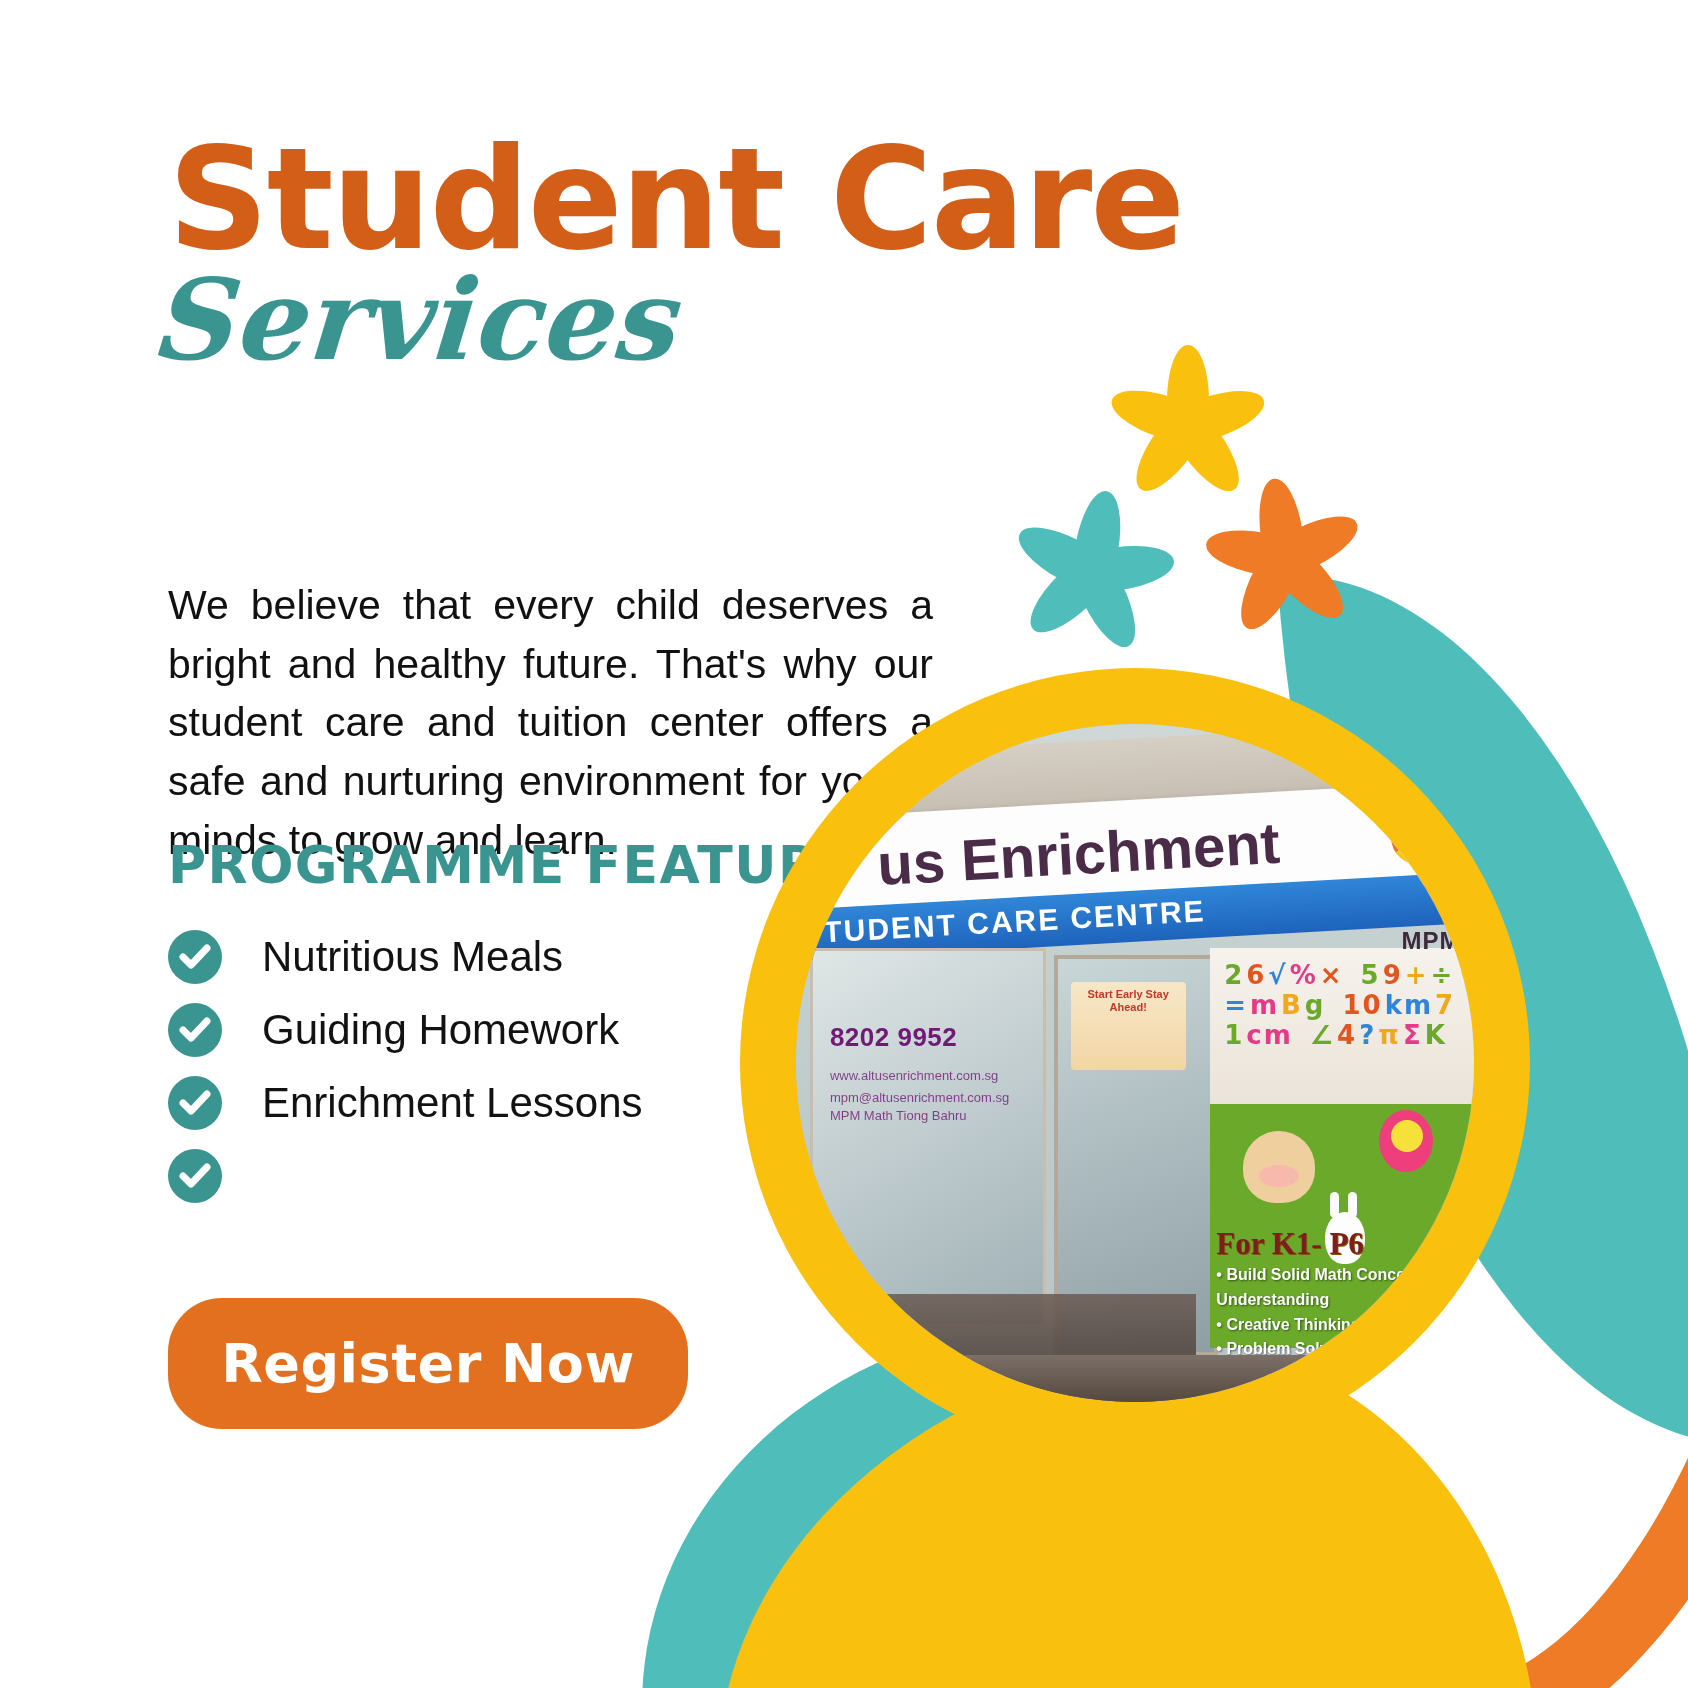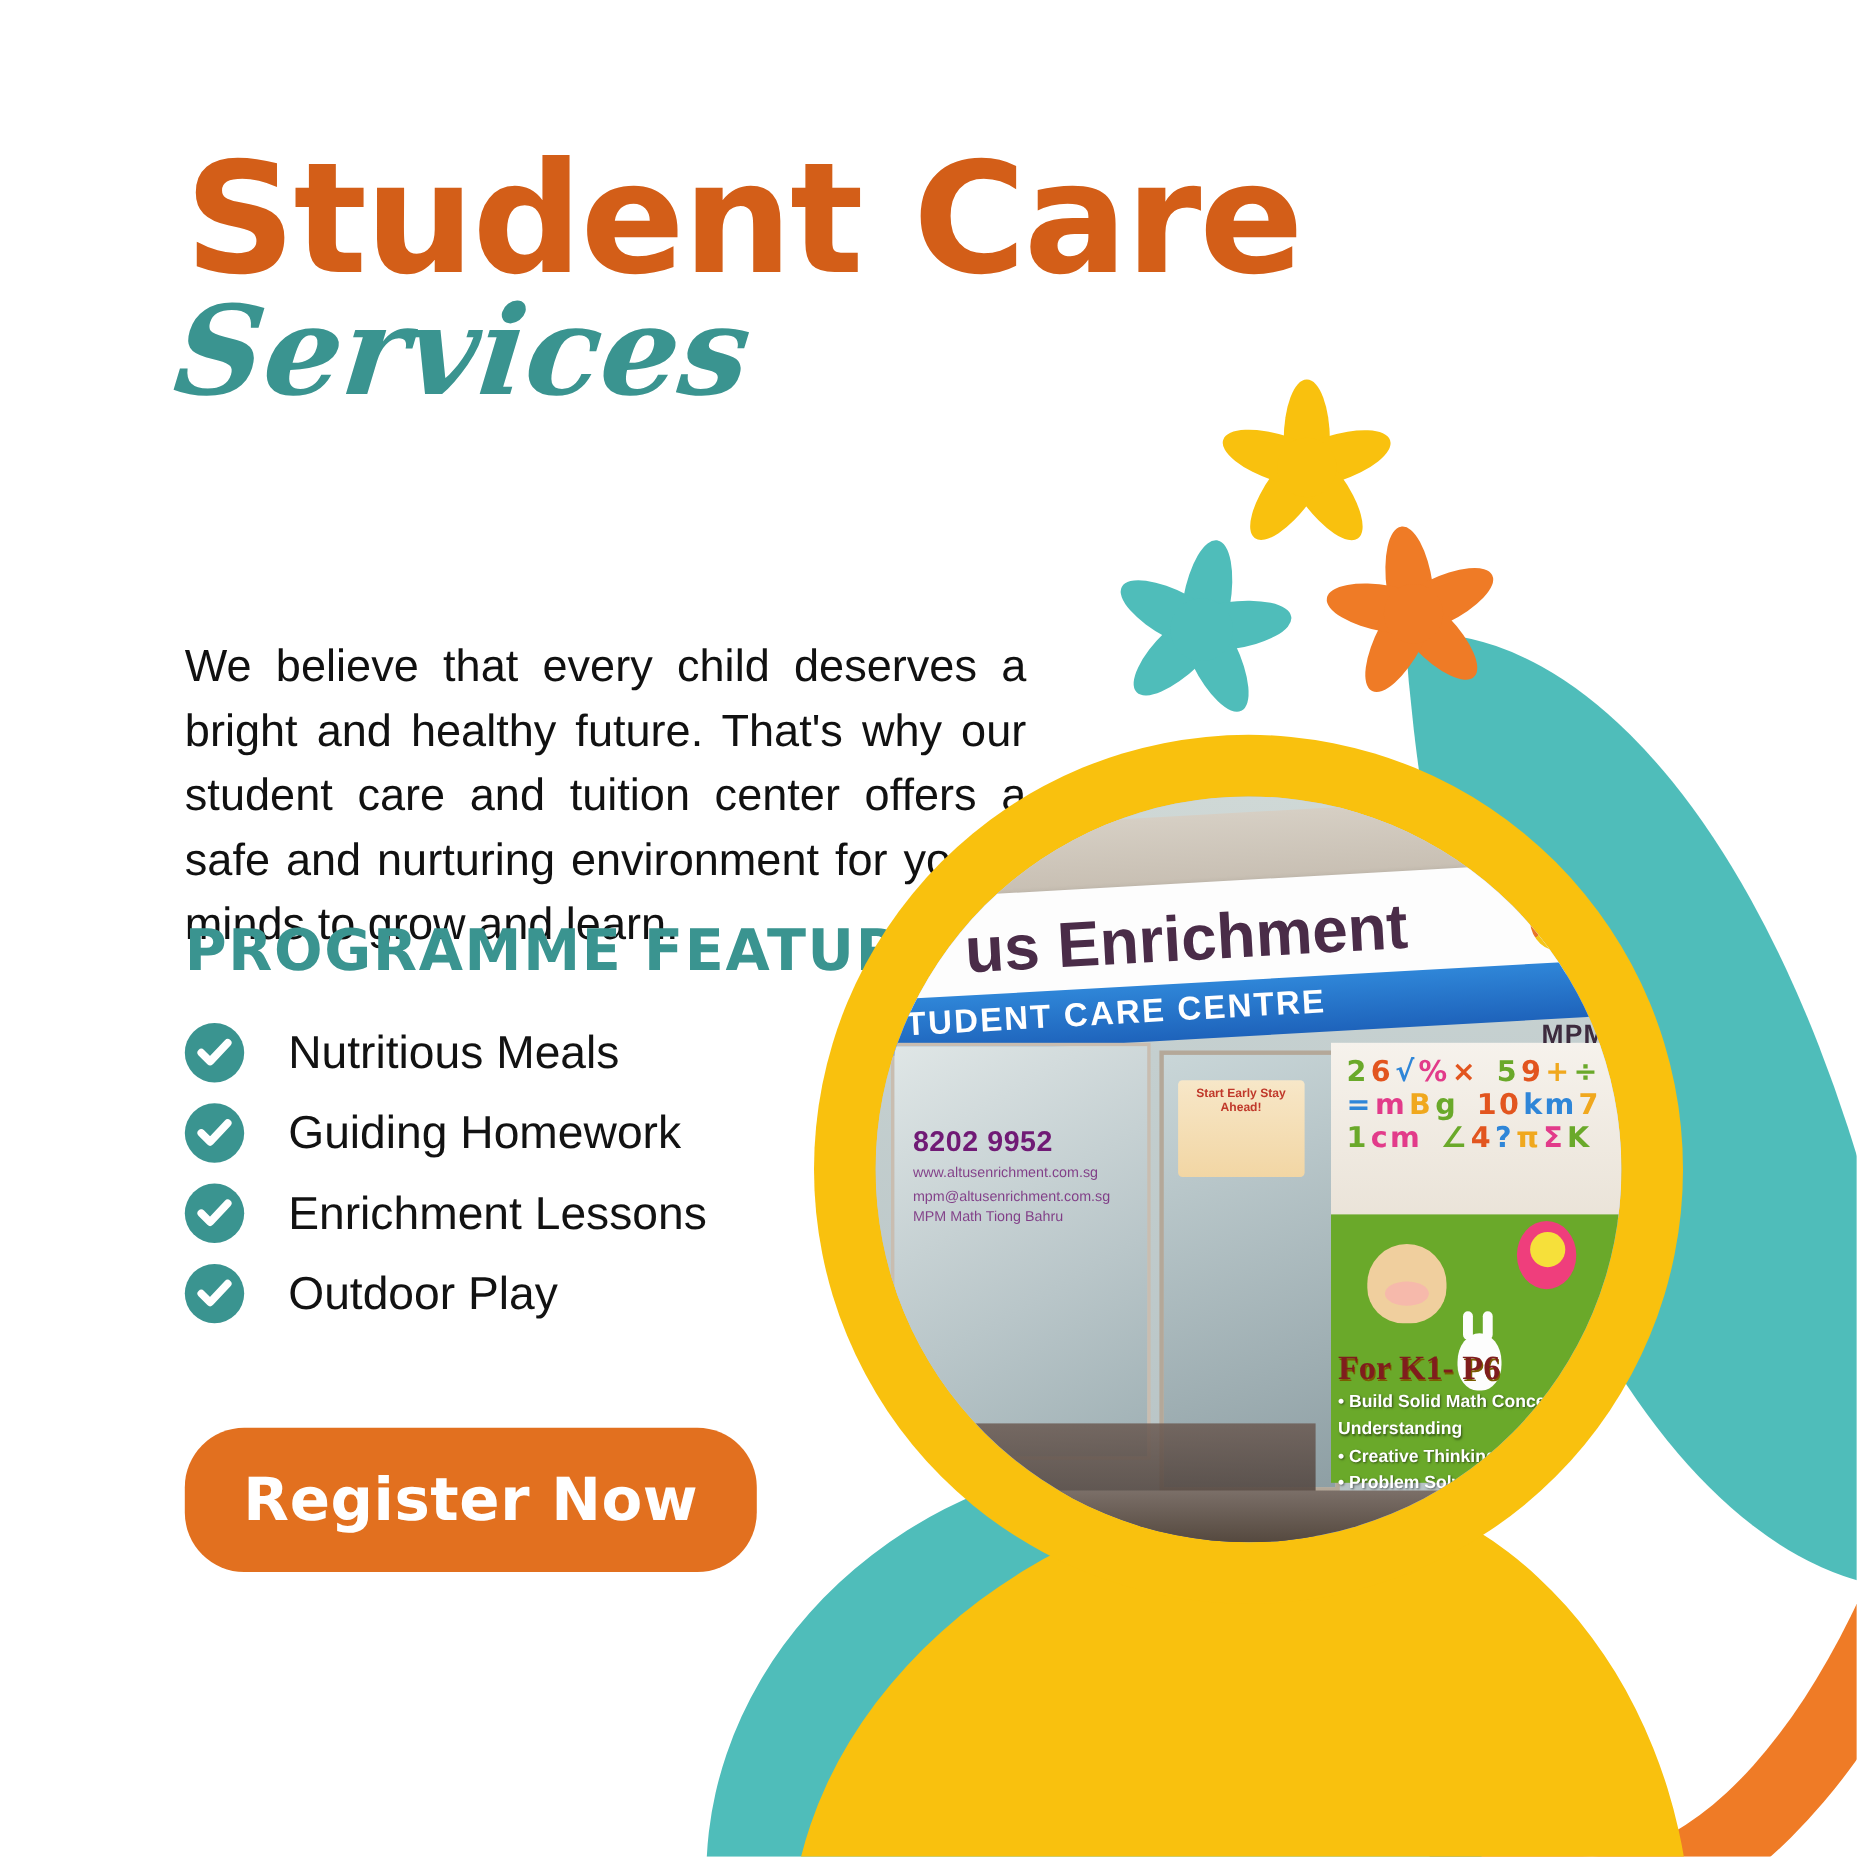--- a/index.html
+++ b/index.html
@@ -228,21 +228,21 @@
                    background: conic-gradient(#e23b2e 0deg 120deg, #f5c518 120deg 240deg, #e8752a 240deg 360deg);
                    transform: rotate(-3.2deg); }
   #ph-leftglass { left:2%; top:33%; width:34%; height:55%;
                   background: linear-gradient(150deg,#dfe6e6,#b9c6c9 60%,#9fb0b4);
                   border: 3px solid #c9bdb0; }
   #ph-contact {
     position:absolute; left:5%; top:44%; width:30%;
     font-family:"Liberation Sans", sans-serif; color:#701a75;
   }
   #ph-phone { font-size:26px; font-weight:bold; letter-spacing:.5px; }
-  #ph-url { font-size:13px; margin-top:5px; opacity:.8; }
+  #ph-url { font-size:13px; margin-top:15px; opacity:.8; }
   #ph-email { font-size:13px; margin-top:7px; opacity:.8; }
   #ph-fb { font-size:13px; margin-top:3px; opacity:.8; }
   #ph-door { left:38%; top:34%; width:23%; height:58%;
              background: linear-gradient(160deg,#c9d6d8,#8e9fa4);
              border: 4px solid #b4a899; }
   #ph-door-poster { position:absolute; left:40.5%; top:38%; width:17%; height:13%;
                     background: linear-gradient(#f7e7c8,#f2d6a4); border-radius:4px;
                     font-family:"Liberation Sans", sans-serif; font-size:11px;
                     font-weight:bold; color:#c0392b; text-align:center;
                     line-height:1.25; padding-top:6px; box-sizing:border-box; }
@@ -354,21 +354,20 @@
           </svg>
       </span>
       <span class="feature-label">Enrichment Lessons</span>
     </li>
     <li>
       <span class="check-badge">
         <svg width="32" height="30" viewBox="0 0 32 30">
             <path d="M4 15 L12 23 L28 6" stroke="#ffffff" stroke-width="7" stroke-linecap="round" stroke-linejoin="round" fill="none"></path>
           </svg>
       </span>
-      <span class="feature-label">Outdoor Play</span>
     </li>
   </ul>
 
   <button id="register-button">Register Now</button>
 
   <div id="photo-ring">
     <div id="photo-circle">
       <div class="ph" id="ph-sky"></div>
       <div class="ph" id="ph-awning"></div>
       <div class="ph" id="ph-signboard"></div>

